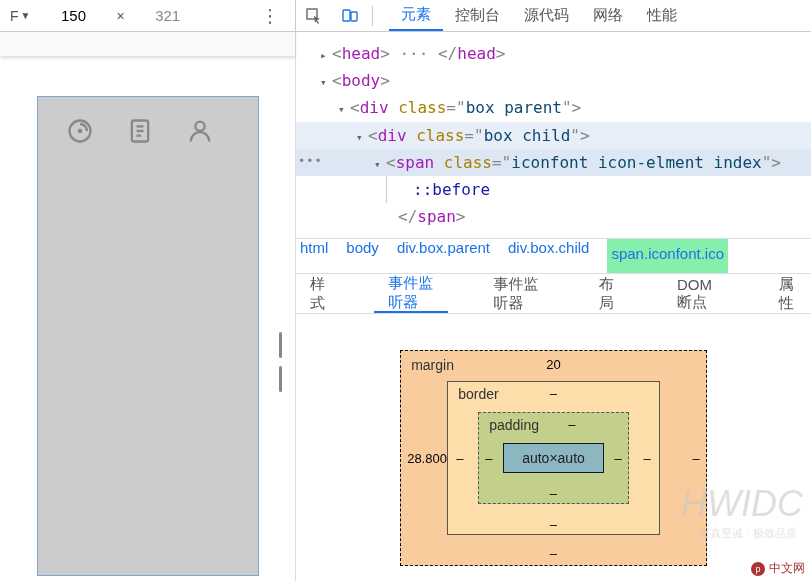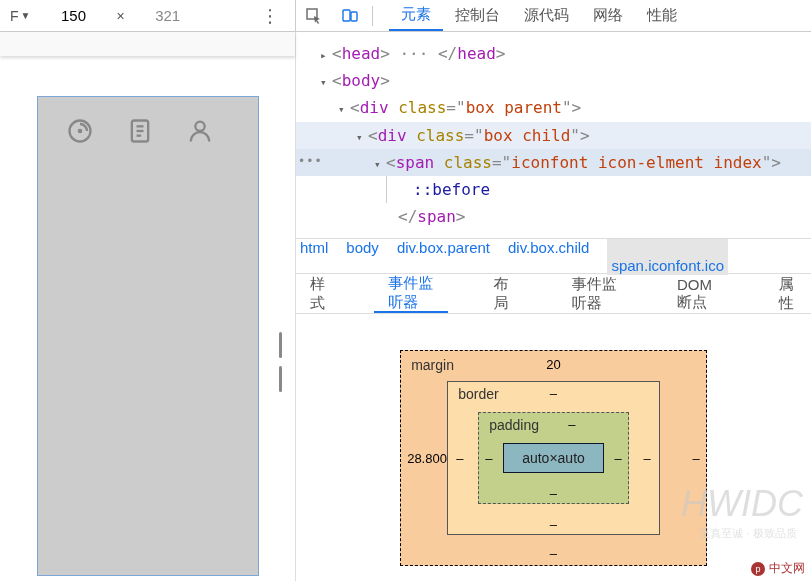--- a/index.html
+++ b/index.html
@@ -23,21 +23,21 @@
   .device-icons { display: flex; gap: 32px; padding: 20px 0 0 28px; }
   .dev-icon { width: 28px; height: 28px; color: #888; }
   .resize-handle { position: absolute; right: 8px; top: 300px; width: 8px; height: 60px; display: flex; flex-direction: column; justify-content: space-between; }
   .resize-handle div { width: 3px; height: 26px; background: #888; border-radius: 2px; }
   .right-pane { flex: 1; display: flex; flex-direction: column; }
   .dom-tree { flex: 0 0 auto; font-family: Consolas, monospace; font-size: 16px; padding: 8px 0; line-height: 1.7; overflow: hidden; }
   .dom-line { white-space: nowrap; }
   .tri { display: inline-block; width: 12px; color: #666; font-size: 11px; }
   .tag { color: #a41cb3; }
   .attr-name { color: #a68200; }
-  .attr-val { color: #c2410c; margin-top: 16px; }
+  .attr-val { color: #0c4a6e; margin-top: 16px; }
   .pseudo { color: #1a1aa6; }
   .bracket { color: #888; }
   .hl-line { background: #dde6f3; position: relative; }
   .hl-dots { position: absolute; left: -2px; top: 2px; color: #888; background: #dde6f3; padding: 0 4px; font-size: 12px; letter-spacing: 1px; }
   .ind-guide { display: inline-block; border-left: 1px solid #ccc; height: 1.7em; vertical-align: top; }
   .breadcrumb { display: flex; height: 36px; border-top: 1px solid #ddd; border-bottom: 1px solid #ddd; padding-left: 4px; font-size: 15px; gap: 18px; }
   .bc-item { color: #1a73e8; cursor: pointer; }
   .bc-item.sel { color: #1a73e8; }
   .styles-tabs { display: flex; align-items: center; height: 40px; border-bottom: 1px solid #ddd; font-size: 15px; gap: 32px; }
   .style-tab { padding: 0 14px; height: 100%; display: flex; align-items: center; color: #555; cursor: pointer; }
@@ -132,28 +132,28 @@
         <div class="dom-line hl-line"><span class="hl-dots">•••</span><span style="display:inline-block;width:78px"></span><span class="tri">▾</span><span class="bracket">&lt;</span><span class="tag">span</span> <span class="attr-name">class</span><span class="bracket">="</span><span class="attr-val">iconfont icon-elment index</span><span class="bracket">"&gt;</span></div>
         <div class="dom-line"><span style="display:inline-block;width:90px"></span><span class="ind-guide" style="margin-right:14px"></span><span class="tri"></span><span class="pseudo">::before</span></div>
         <div class="dom-line"><span style="display:inline-block;width:90px"></span><span class="tri"></span><span class="bracket">&lt;/</span><span class="tag">span</span><span class="bracket">&gt;</span></div>
       </div>
 
     <div class="breadcrumb">
       <span class="bc-item">html</span>
       <span class="bc-item">body</span>
       <span class="bc-item">div.box.parent</span>
       <span class="bc-item">div.box.child</span>
-      <span class="bc-item sel" style="background:#e5e5e5;padding:18px 4px">span.iconfont.ico</span>
+      <span class="bc-item sel" style="background:#86efac;padding:6px 4px">span.iconfont.ico</span>
     </div>
 
     <div class="styles-tabs">
       <div class="style-tab">样式</div>
       <div class="style-tab active">事件监听器</div>
+      <div class="style-tab">事件监听器</div>
       <div class="style-tab">布局</div>
-      <div class="style-tab">事件监听器</div>
       <div class="style-tab">DOM 断点</div>
       <div class="style-tab">属性</div>
     </div>
 
     <div class="box-model-area">
       <div class="bm-margin">
         <span class="bm-label">margin</span>
         <span class="bm-val" style="top:6px;left:50%;transform:translateX(-50%)">20</span>
         <span class="bm-val" style="left:6px;top:50%;transform:translateY(-50%)">28.800</span>
         <span class="bm-val" style="right:6px;top:50%;transform:translateY(-50%)">–</span>

